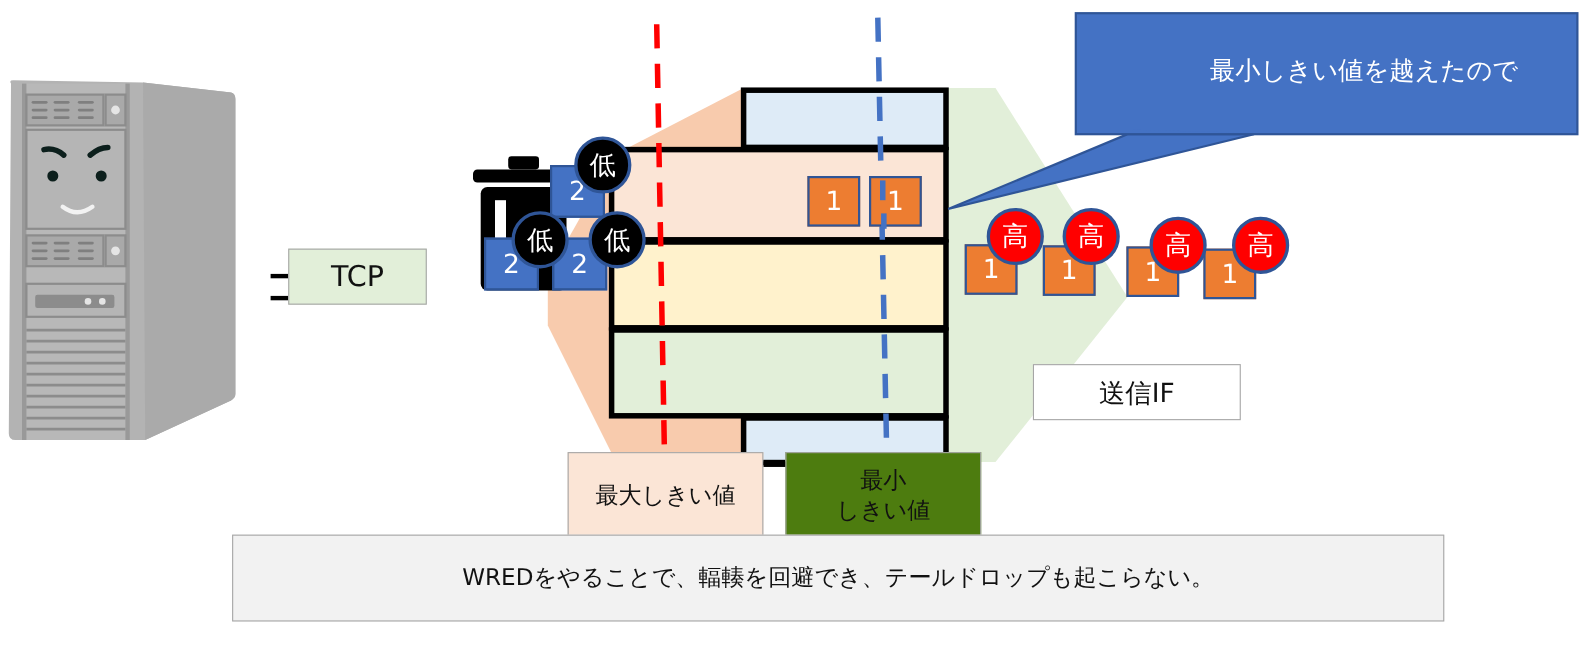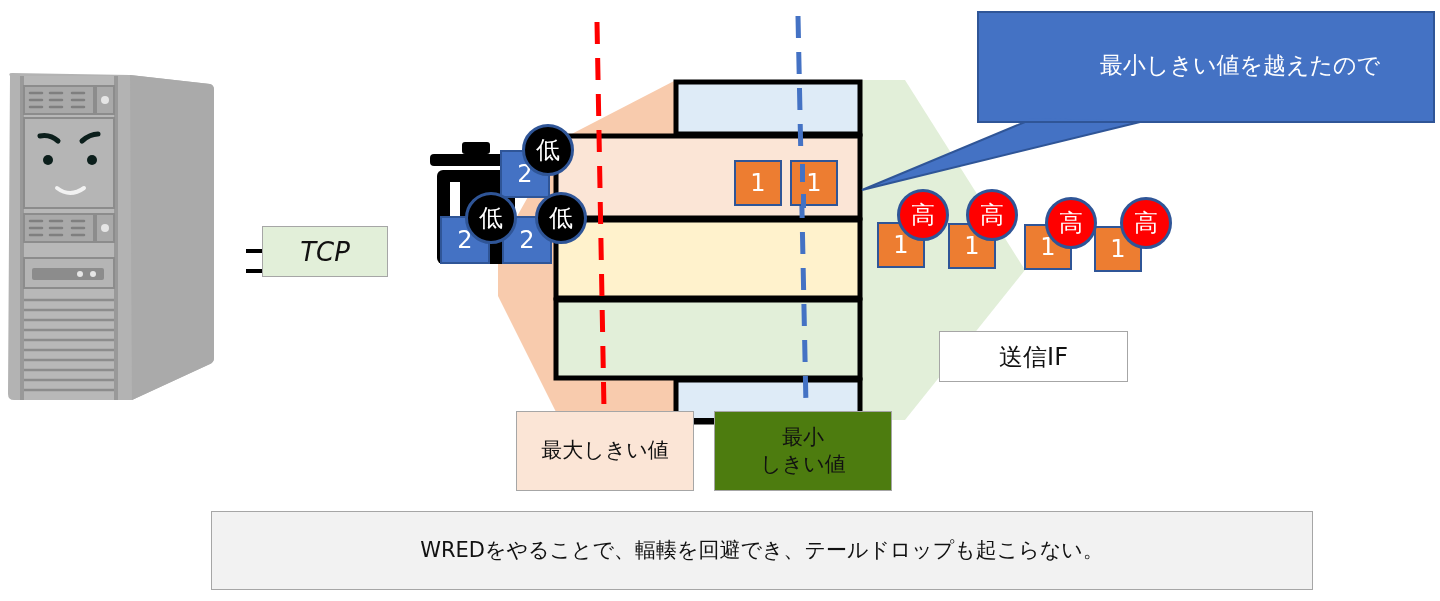--- a/index.html
+++ b/index.html
@@ -3,25 +3,25 @@
 <meta charset="utf-8">
 <style>
   html, body { margin: 0; padding: 0; background: #ffffff; }
   body { width: 1440px; height: 601px; position: relative; overflow: hidden;
          font-family: "DejaVu Sans", "Liberation Sans", sans-serif; }
   .abs { position: absolute; }
   svg.stage { position: absolute; left: 0; top: 0; }
 
   .label-box { position: absolute; display: flex; align-items: center; justify-content: center;
                text-align: center; color: #111; border: 1.5px solid #a6a6a6; box-sizing: border-box; }
-  .tcp-box { left: 262px; top: 226px; width: 126px; height: 51px; background: #e2efd9; font-size: 26px; font-style: italic; }
+  .tcp-box { left: 262px; top: 226px; width: 126px; height: 51px; background: #e2efd9; font-size: 26px; }
   .if-box { left: 908px; top: 331px; width: 189px; height: 51px; background: #ffffff; font-size: 24px; margin-left: 31px; }
   .max-box { left: 516px; top: 411px; width: 178px; height: 80px; background: #fbe5d6; font-size: 21px; line-height: 1.3; flex-direction: row; }
   .min-box { left: 714px; top: 411px; width: 178px; height: 80px; background: #4d7c0f; font-size: 21px; line-height: 1.3; flex-direction: column; }
-  .summary-box { left: 211px; top: 511px; width: 1102px; height: 79px; background: #f2f2f2; font-size: 21px; line-height: 1.45; flex-direction: column; }
+  .summary-box { left: 211px; top: 486px; width: 1102px; height: 79px; background: #f2f2f2; font-size: 21px; line-height: 1.45; flex-direction: column; }
 
   .callout-text { position: absolute; left: 1012px; top: 12px; width: 456px; height: 108px;
                   display: flex; flex-direction: column; align-items: center; justify-content: center;
                   color: #ffffff; font-size: 23px; line-height: 1.3; text-align: center; }
 
   .pkt { position: absolute; display: flex; align-items: center; justify-content: center;
          color: #ffffff; font-size: 24px; box-sizing: border-box; border: 2.5px solid #2f5597; }
   .pkt.hi { background: #ed7d31; width: 48px; height: 46px; }
   .pkt.lo { background: #4472c4; width: 50px; height: 48px; }
   .badge { position: absolute; width: 52px; height: 52px; border-radius: 50%; box-sizing: border-box;

